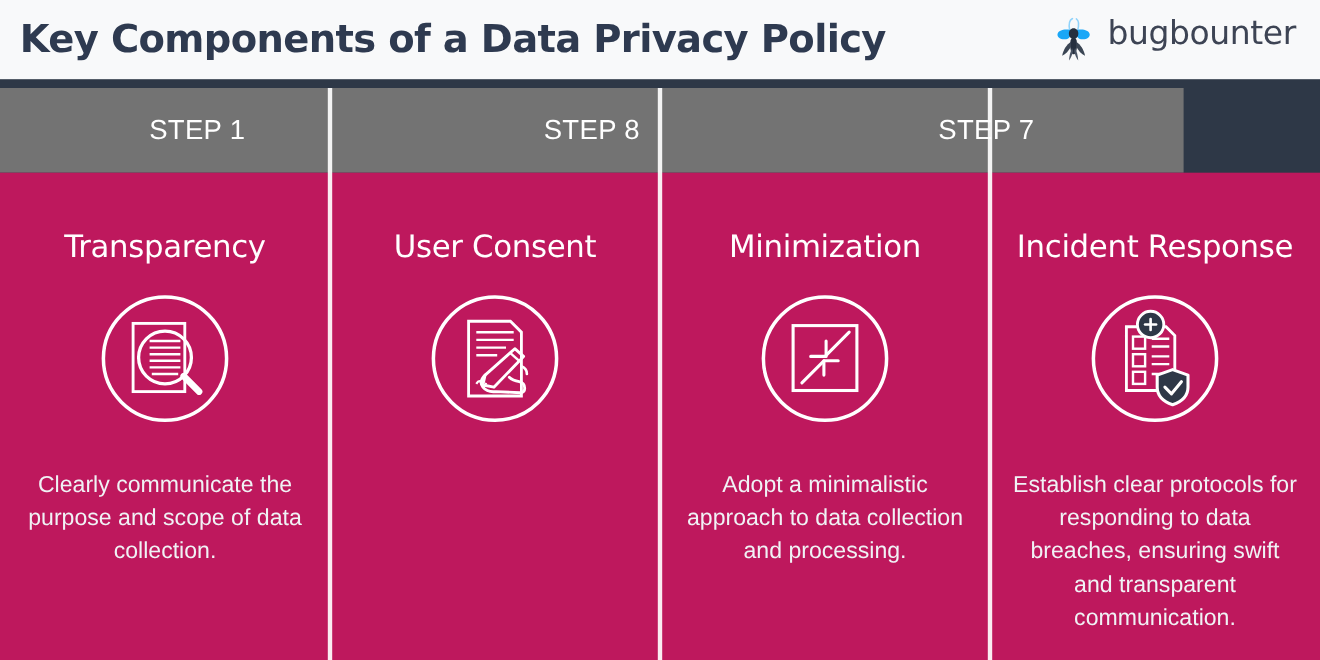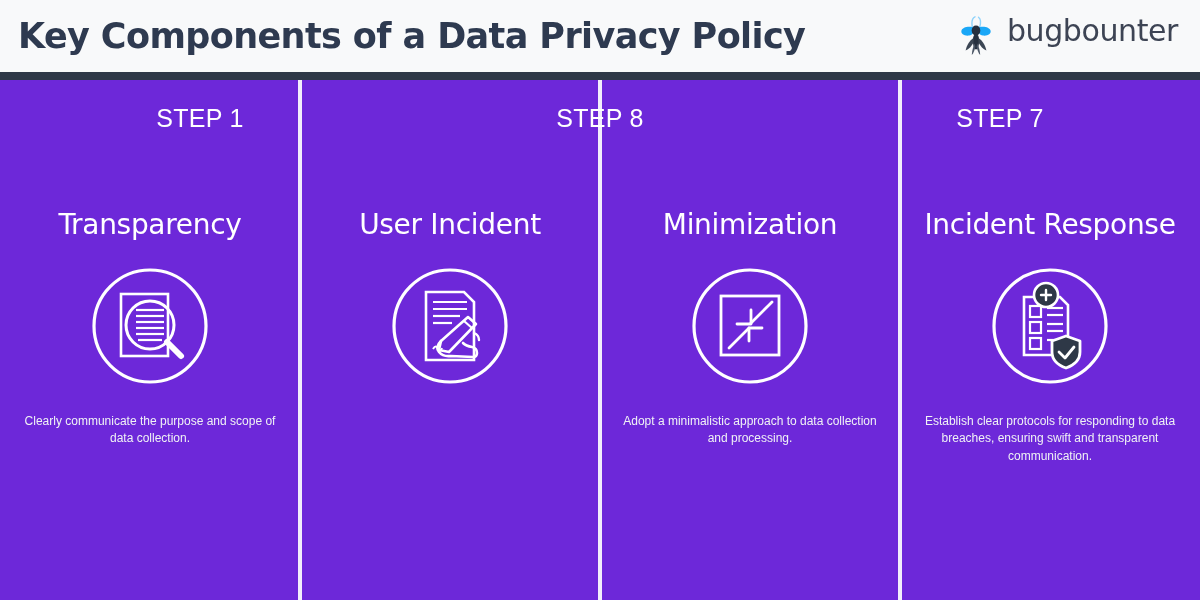--- a/index.html
+++ b/index.html
@@ -57,23 +57,23 @@
     font-weight: normal;
     color: #3d4454;
     letter-spacing: -0.4px;
     line-height: 1;
   }
 
   
   .step-band {
     position: absolute;
     left: 0; top: 80px;
-    width: 1200px;
+    width: 1076px;
     height: 77px;
-    background: #6d28d9;
+    background: #737373;
     display: flex;
   }
   .step-cell {
     flex: 1 1 0;
     display: flex;
     align-items: center;
     justify-content: center;
     position: relative;
   }
   .step-label {
@@ -84,21 +84,21 @@
     letter-spacing: 0.3px;
     line-height: 1;
   }
 
   
   .cards {
     position: absolute;
     left: 0; top: 157px;
     width: 1200px;
     height: 443px;
-    background: #6d28d9;
+    background: #be185d;
     display: flex;
   }
   .card {
     flex: 1 1 0;
     position: relative;
     display: flex;
     flex-direction: column;
     align-items: center;
     box-sizing: border-box;
     padding: 0 18px;
@@ -114,23 +114,23 @@
     margin-top: 54px;
     white-space: nowrap;
   }
   .card-icon {
     margin-top: 25px;
     width: 124px;
     height: 124px;
     display: block;
   }
   .card-desc {
-    margin-top: 25px;
+    margin-top: 38px;
     font-family: "Liberation Sans", sans-serif;
-    font-size: 12px;
+    font-size: 21px;
     line-height: 1.44;
     color: #f0f2f5;
     text-align: center;
     max-width: 270px;
   }
 
   
   .divider {
     position: absolute;
     top: 80px;
@@ -203,21 +203,21 @@
             <line x1="50" y1="76" x2="74" y2="76"></line>
           </g>
           <circle cx="62" cy="61" r="24" fill="none" stroke="#ffffff" stroke-width="3"></circle>
           <line x1="79" y1="78" x2="93" y2="92" stroke="#ffffff" stroke-width="6" stroke-linecap="round"></line>
         </svg>
       </span>
       <div class="card-desc">Clearly communicate the purpose and scope of data collection.</div>
     </div>
 
     <div class="card">
-      <div class="card-title">User Incident</div>
+      <div class="card-title">User Consent</div>
       <span class="card-icon">
         <svg viewBox="0 0 124 124" width="124" height="124" aria-hidden="true">
           <circle cx="62" cy="62" r="56" fill="none" stroke="#ffffff" stroke-width="3.2"></circle>
           <path d="M38 28 H76 L86 38 V96 H38 Z" fill="none" stroke="#ffffff" stroke-width="2.6"></path>
           <g stroke="#ffffff" stroke-width="2.2">
             <line x1="45" y1="38" x2="79" y2="38"></line>
             <line x1="45" y1="45" x2="79" y2="45"></line>
             <line x1="45" y1="52" x2="72" y2="52"></line>
             <line x1="45" y1="59" x2="64" y2="59"></line>
           </g>

